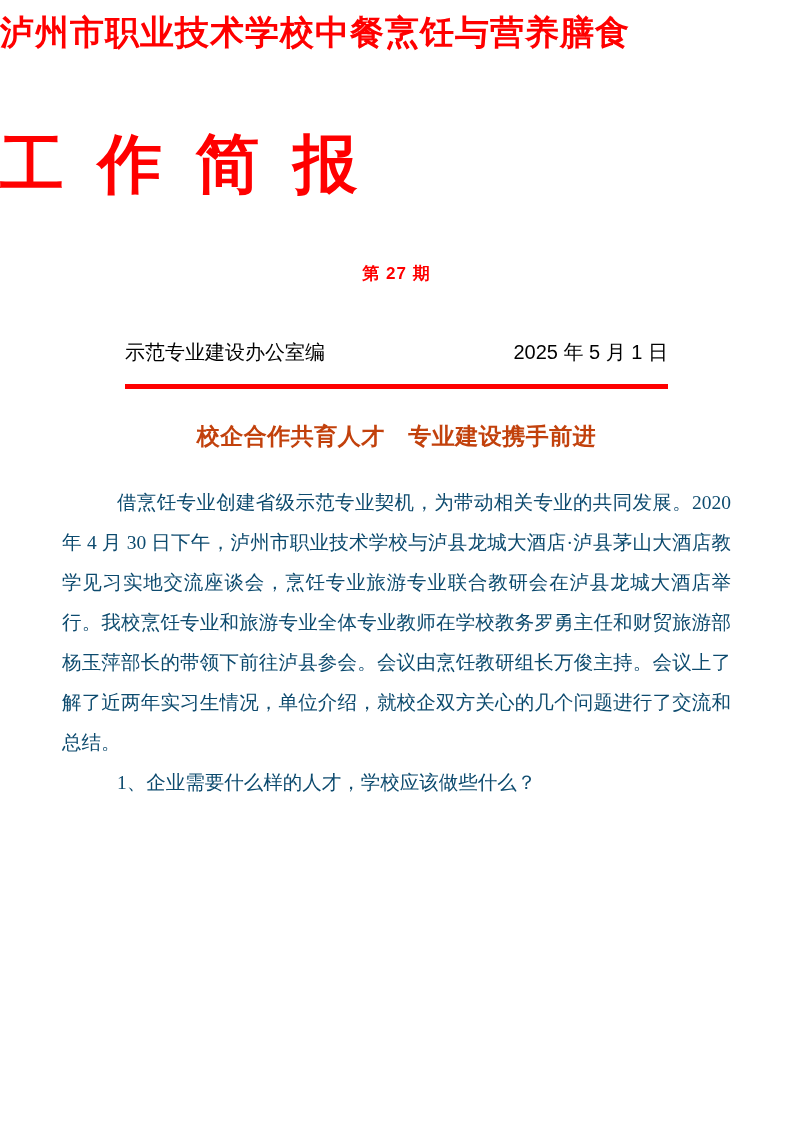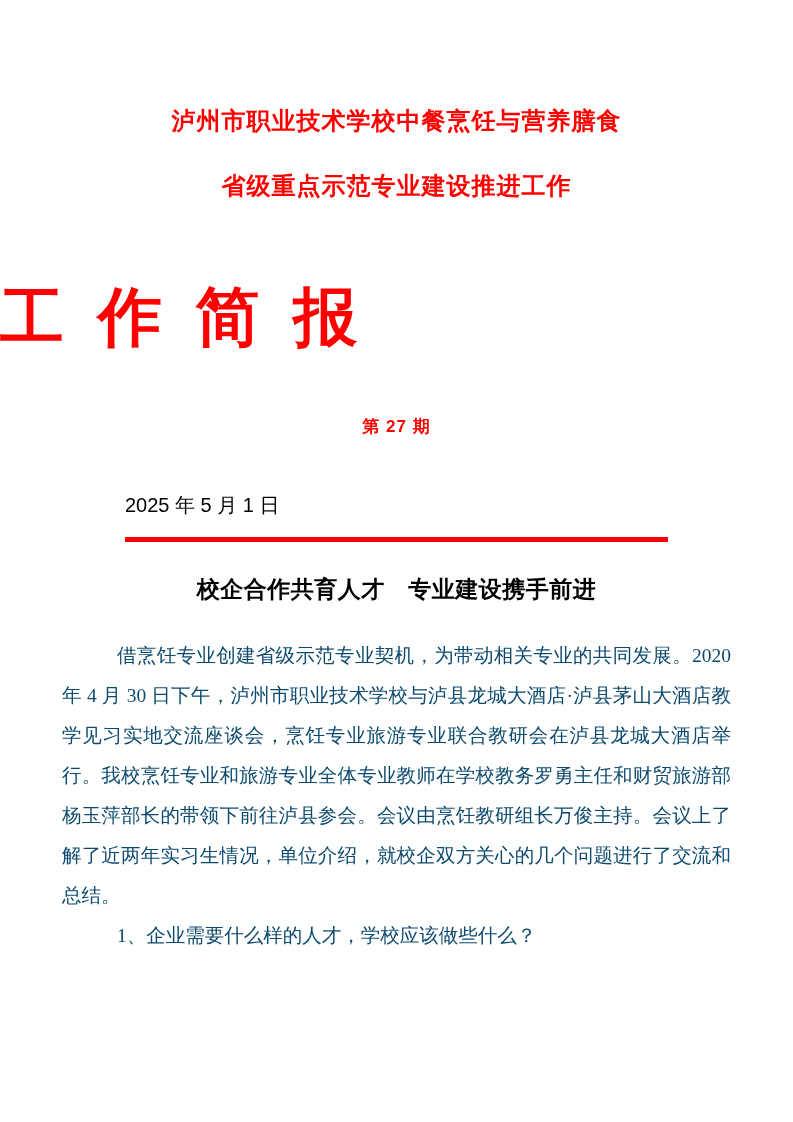--- a/index.html
+++ b/index.html
@@ -12,26 +12,25 @@
     width: 793px;
     height: 1122px;
     margin: 0 auto;
     background: #ffffff;
     overflow: hidden;
     box-sizing: border-box;
     font-family: "Liberation Serif", serif;
     color: #000000;
   }
   .doc-title {
-    padding-top: 88px;
-    text-align: center;
+    text-align: left;
     color: #ff0000;
     font-family: "Liberation Sans", sans-serif;
     font-weight: bold;
-    font-size: 24px;
+    font-size: 34px;
     line-height: 65px;
     letter-spacing: 1px;
   }
   .masthead {
     margin-top: 60px;
     text-align: left;
     color: #ff0000;
     font-family: "Liberation Sans", sans-serif;
     font-weight: bold;
     font-size: 64px;
@@ -66,21 +65,21 @@
     height: 5px;
     background: #ff0000;
   }
   .article-heading {
     margin: 32px 0 0;
     text-align: center;
     font-family: "Liberation Sans", sans-serif;
     font-weight: bold;
     font-size: 23px;
     line-height: 30px;
-    color: #000000;
+    color: #c2410c;
     letter-spacing: 0.5px;
   }
   .article-body {
     margin: 32px 62px 0;
     font-size: 19.5px;
     line-height: 40px;
     text-align: justify;
     text-justify: inter-ideograph;
     color: #0c4a6e;
   }
@@ -89,28 +88,28 @@
     text-indent: 55px;
   }
 </style>
 </head>
 <body>
 
 <div class="page">
 
   <div class="doc-title">
     <div class="doc-title-line">泸州市职业技术学校中餐烹饪与营养膳食</div>
-    <div class="doc-title-line">省级重点示范专业建设推进工作</div>
   </div>
 
   <div class="masthead">工 作 简 报</div>
 
   <div class="issue">第 27 期</div>
 
   <div class="meta-row">
+    <span class="editor">示范专业建设办公室编</span>
     <span class="date">2025 年 5 月 1 日</span>
   </div>
 
   <div class="divider"></div>
 
   <h2 class="article-heading">校企合作共育人才　专业建设携手前进</h2>
 
   <div class="article-body">
     <p>借烹饪专业创建省级示范专业契机，为带动相关专业的共同发展。2020 年 4 月 30 日下午，泸州市职业技术学校与泸县龙城大酒店·泸县茅山大酒店教学见习实地交流座谈会，烹饪专业旅游专业联合教研会在泸县龙城大酒店举行。我校烹饪专业和旅游专业全体专业教师在学校教务罗勇主任和财贸旅游部杨玉萍部长的带领下前往泸县参会。会议由烹饪教研组长万俊主持。会议上了解了近两年实习生情况，单位介绍，就校企双方关心的几个问题进行了交流和总结。</p>
     <p>1、企业需要什么样的人才，学校应该做些什么？</p>

